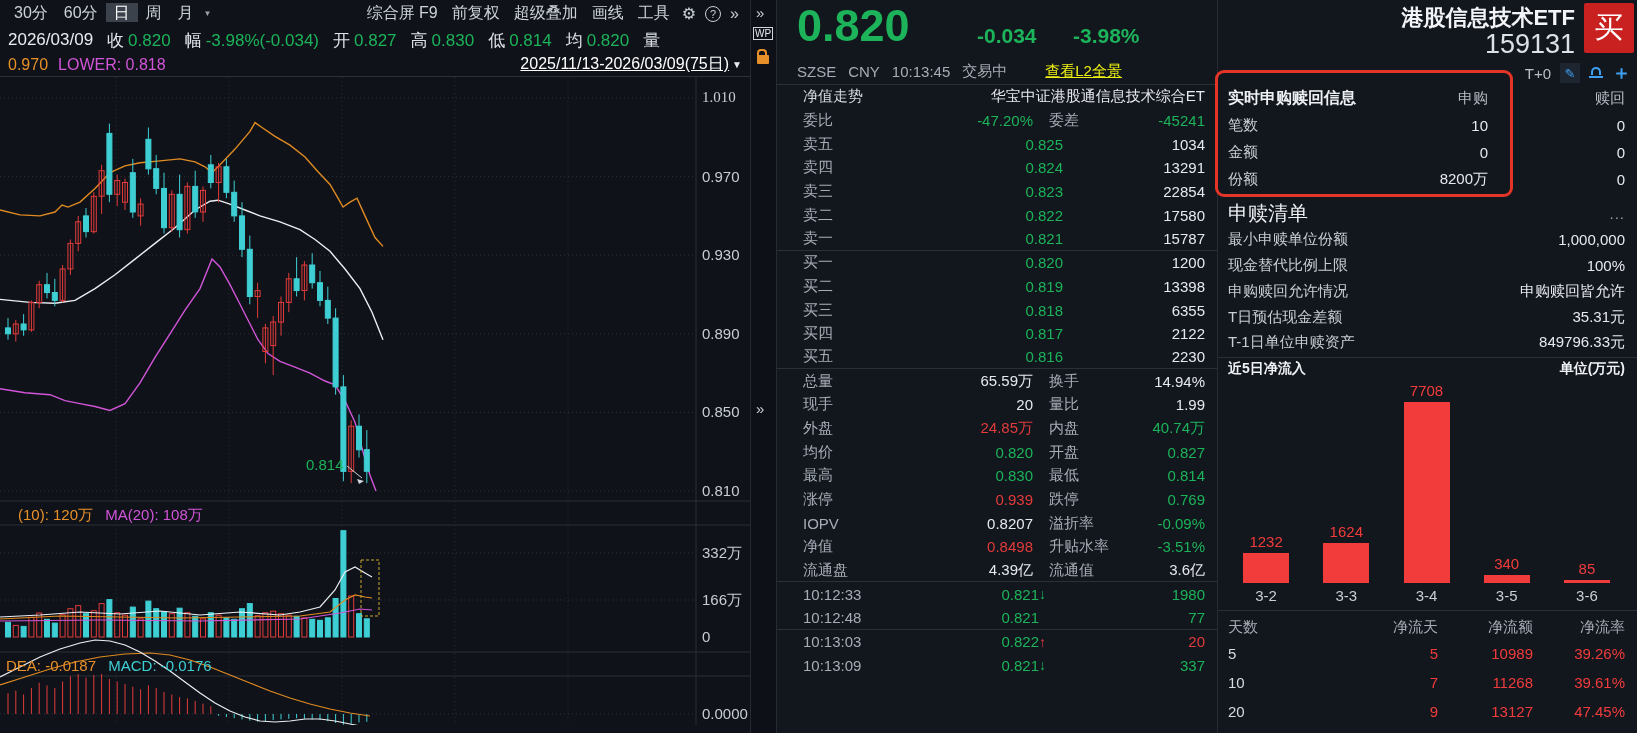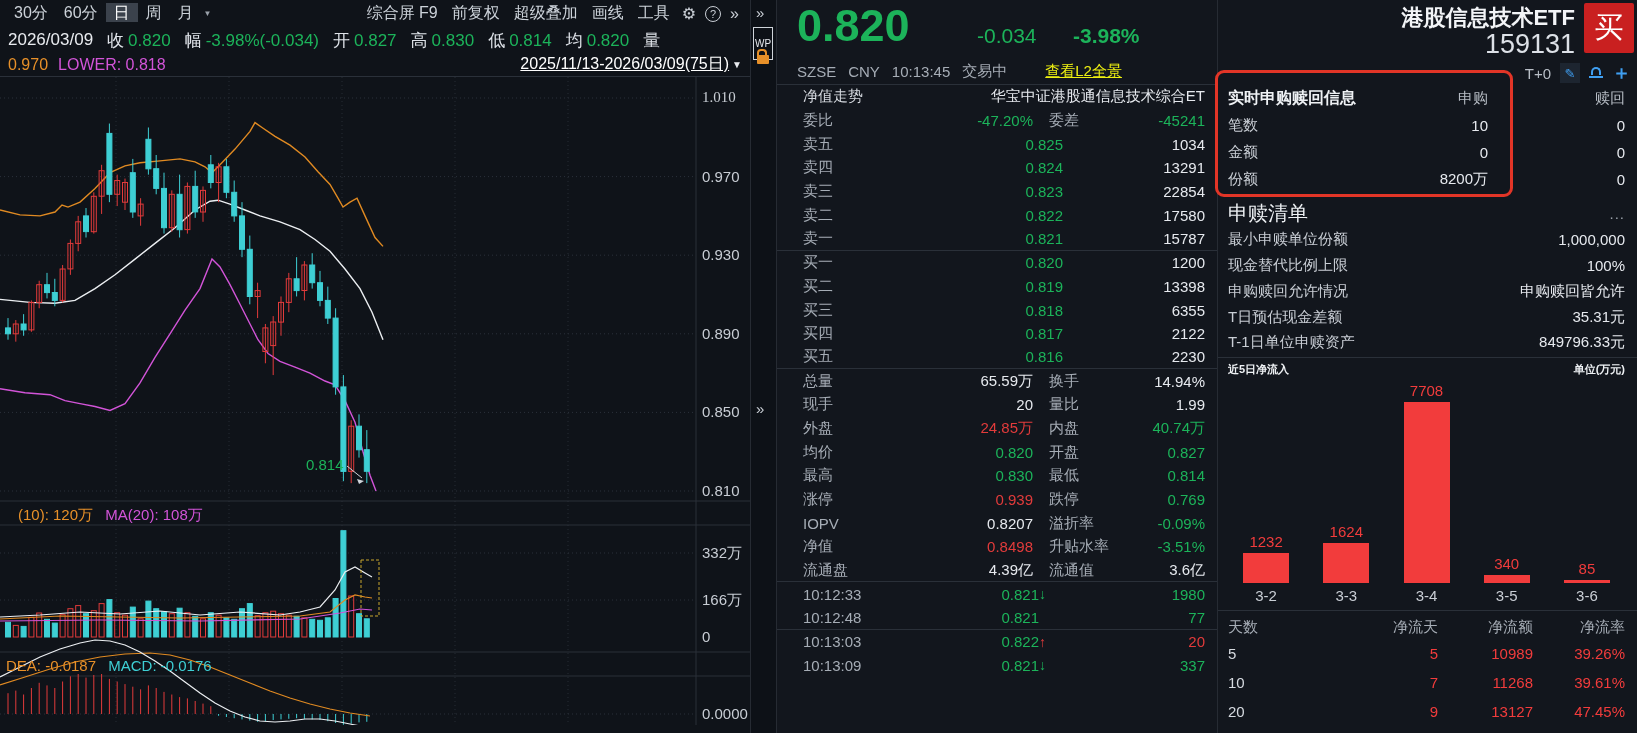--- a/index.html
+++ b/index.html
@@ -39,29 +39,29 @@
   .axlab{position:absolute;left:702px;font-size:15px;color:#c8cdd4}
   .vol-head{position:absolute;left:18px;top:429px;font-size:15px}
   .vol-head .o{color:var(--orange)} .vol-head .m{color:var(--magenta);margin-left:8px}
   .macd-head{position:absolute;left:6px;top:580px;font-size:15px}
   .macd-head .o{color:var(--orange)} .macd-head .c{color:var(--cyan);margin-left:8px}
   .annot{position:absolute;left:306px;top:379px;font-size:15px;color:var(--green)}
   
   .strip{position:relative;width:27px;height:733px;background:#0d1117;flex:none;
          border-left:1px solid #262b33;border-right:1px solid #262b33}
   .s-ico{position:absolute;left:5px;color:#c9ced5;font-size:15px;cursor:pointer}
-  .wp{position:absolute;left:2px;border:1px solid #cfd4da;color:#e6e9ee;font-size:10px;padding:10px 1px;cursor:pointer}
+  .wp{position:absolute;left:2px;border:1px solid #cfd4da;color:#e6e9ee;font-size:10px;padding:0 1px;cursor:pointer}
   .lockbox{position:absolute;left:6px;width:12px;height:9px;background:var(--orange);border-radius:1px;cursor:pointer}
   .lockbox:before{content:"";position:absolute;left:0px;top:-6px;width:6px;height:5px;
         border:2px solid var(--orange);border-bottom:none;border-radius:4px 4px 0 0}
   
   .mid{position:relative;width:440px;height:733px;background:var(--panel);flex:none}
   .quote-head{position:relative;height:85px;border-bottom:1px solid var(--div)}
   .last{position:absolute;left:20px;top:0;font-size:45px;font-weight:bold;color:var(--green)}
-  .chg{position:absolute;left:200px;top:24px;font-size:21px;font-weight:normal;color:var(--green)}
+  .chg{position:absolute;left:200px;top:24px;font-size:21px;font-weight:bold;color:var(--green)}
   .pct{position:absolute;left:296px;top:24px;font-size:21px;font-weight:bold;color:var(--green)}
   .mkt-row{position:absolute;left:20px;bottom:3px;display:flex;gap:12px;font-size:15px;color:var(--dim);align-items:center}
   .l2{color:var(--yellow);text-decoration:underline;cursor:pointer;margin-left:26px}
   .mrow{display:flex;align-items:center;height:23.7px;font-size:15px;padding:0 12px 0 26px;white-space:nowrap}
   .bdr-b{border-bottom:1px solid var(--div)}
   .nl{color:#d6dae0} .nv{flex:1;text-align:right;color:#e6e9ee;overflow:hidden}
   .ql{width:60px;color:var(--dim)} .qp{width:200px;text-align:right;color:var(--green)} .qv{flex:1;text-align:right;color:#e6e9ee}
   .sl1{width:64px;color:var(--dim)} .sv1{width:166px;text-align:right}
   .sl2{width:92px;margin-left:16px;color:var(--dim)} .sv2{flex:1;text-align:right}
   .tt{width:90px;color:var(--dim)} .tp{width:146px;text-align:right} .ta{width:20px;font-size:14px} .tv{flex:1;text-align:right}
@@ -83,21 +83,21 @@
   .rl{width:150px;color:#c9ced5} .ra{width:110px;text-align:right;color:#e6e9ee} .rb{flex:1;text-align:right;color:#e6e9ee}
   .rt .hdr .rl{font-weight:bold;color:#eef1f4;font-size:16px}
   .rt .hdr .ra,.rt .hdr .rb{color:#b6bcc4}
   .sublist{position:absolute;top:201px;left:0;right:0}
   .slrow{display:flex;height:25.8px;align-items:center;padding:0 12px 0 10px;font-size:15px}
   .sll{color:#c9ced5} .slv{flex:1;text-align:right;color:#e6e9ee}
   .sltitle{font-weight:normal;color:#eef1f4;font-size:20px}
   .more{color:#9aa1aa;cursor:pointer;letter-spacing:1px}
   .hr{position:absolute;left:0;right:0;border-top:1px solid var(--div)}
   .flowhead{position:absolute;top:358px;left:10px;right:12px;height:22px;display:flex;align-items:center;
-            font-weight:bold;font-size:11px;color:#eef1f4}
+            font-weight:bold;font-size:14px;color:#eef1f4}
   .fcols{position:absolute;top:382px;left:8px;right:10px;height:201px;display:flex;align-items:flex-end}
   .fcol{flex:1;display:flex;flex-direction:column;align-items:center;justify-content:flex-end;height:100%}
   .fval{font-size:15px;color:var(--red2);margin-bottom:3px}
   .fbar{width:46px;background:var(--red2)}
   .fxrow{position:absolute;top:587px;left:8px;right:10px;display:flex}
   .fx{flex:1;text-align:center;font-size:15px;color:#c9ced5}
   .ftable{position:absolute;top:615px;left:10px;right:12px}
   .frow{display:flex;height:29px;align-items:center;font-size:15px}
   .frow.fh{height:24px;color:var(--dim)}
   .fc1{width:70px;color:#d6dae0} .fc2{width:140px;text-align:right} .fc3{width:95px;text-align:right} .fc4{flex:1;text-align:right}

